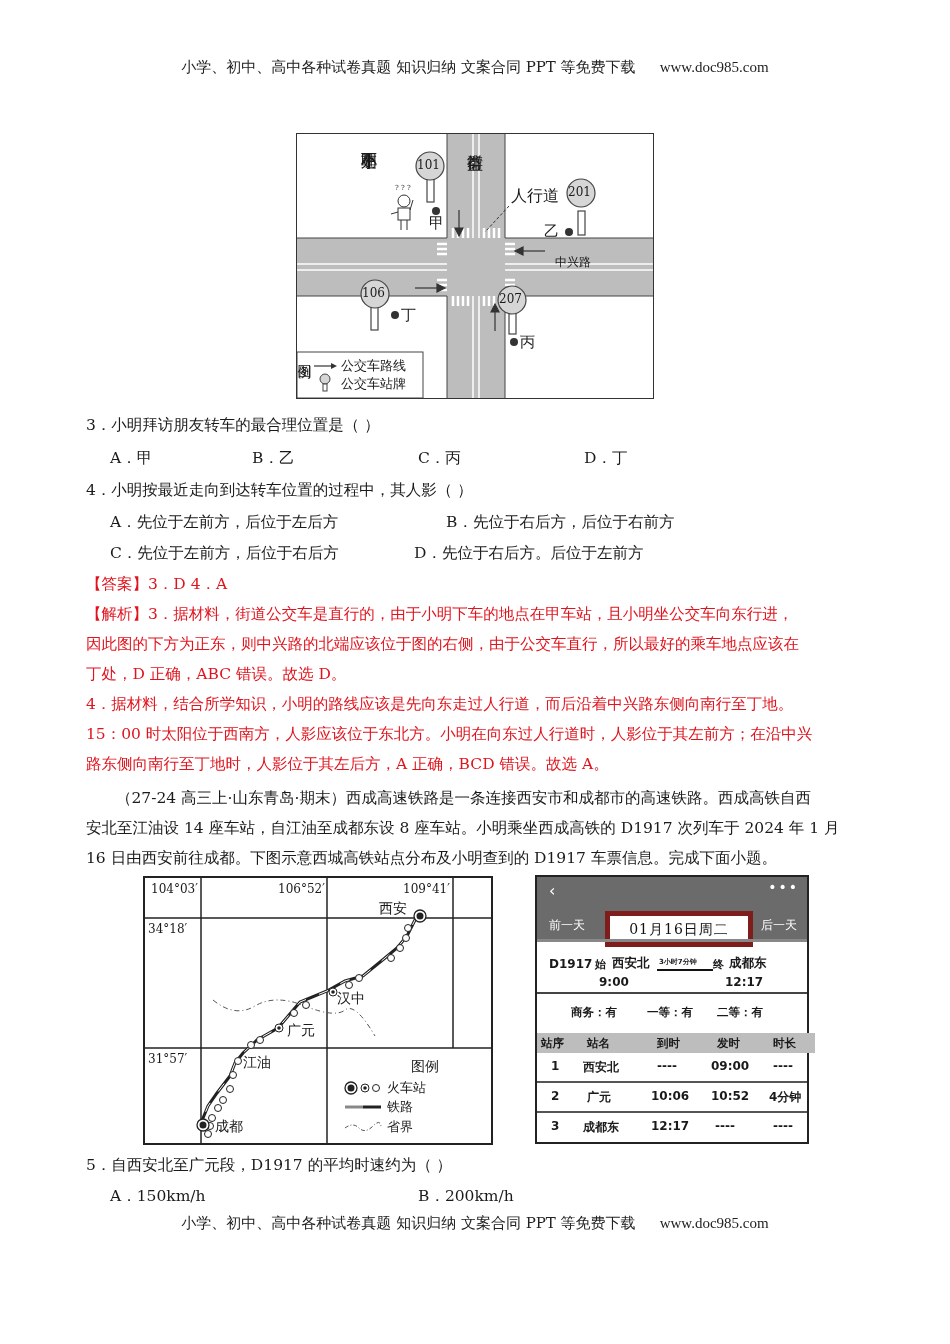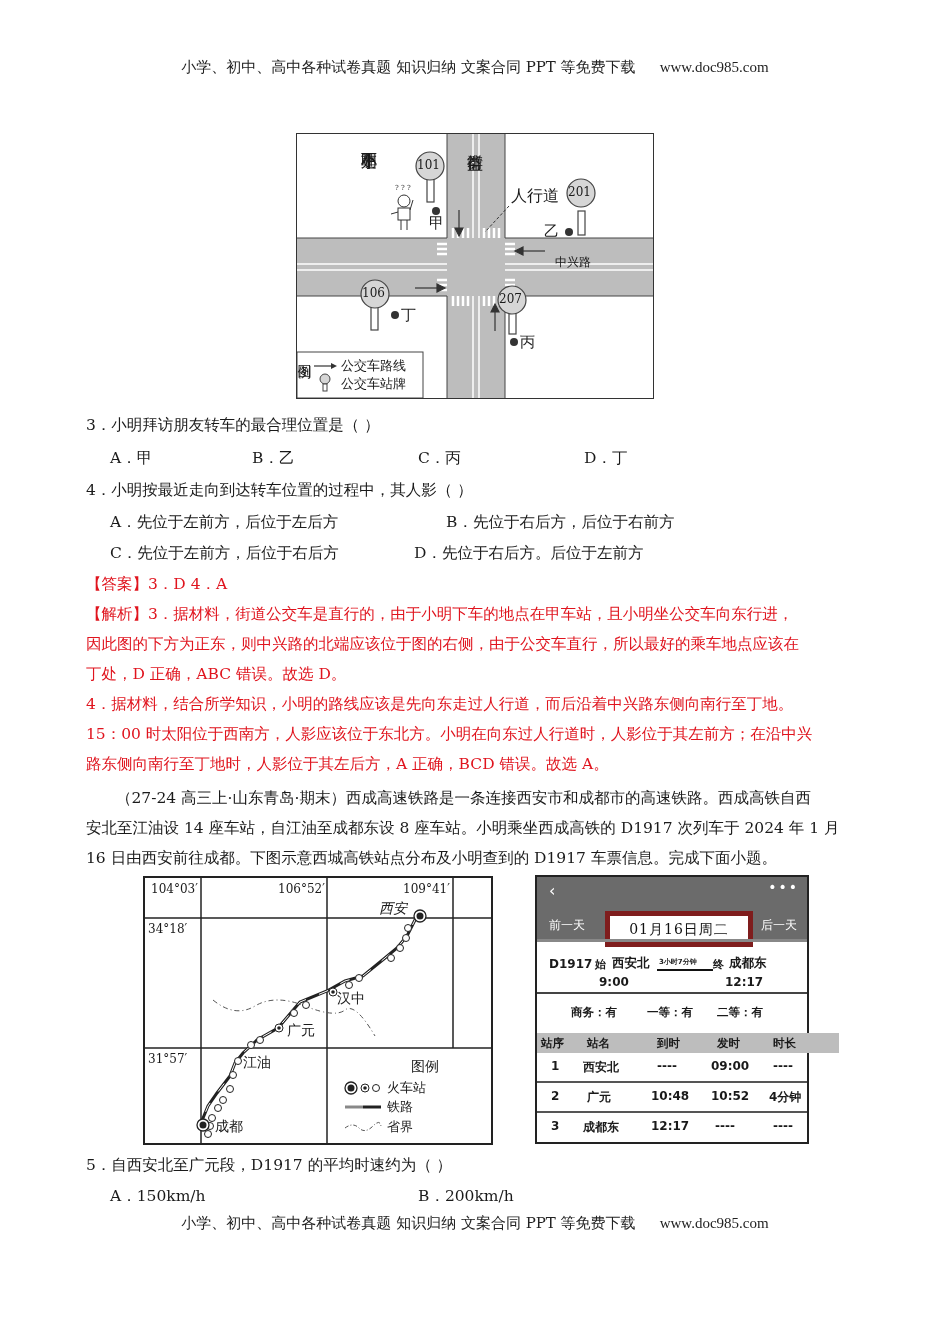--- a/index.html
+++ b/index.html
@@ -38,21 +38,21 @@
   .tk-start { position:absolute; left:58px; top:80px; font-size:11px; font-weight:bold; }
   .tk-from { position:absolute; left:75px; top:78px; font-size:12.5px; font-weight:bold; }
   .tk-dur { position:absolute; left:122px; top:80px; font-size:7px; font-weight:bold; }
   .tk-arrow { position:absolute; left:120px; top:92px; width:56px; height:2px; background:#111; }
   .tk-end { position:absolute; left:176px; top:80px; font-size:11px; font-weight:bold; }
   .tk-to { position:absolute; left:192px; top:78px; font-size:12.5px; font-weight:bold; }
   .tk-dep { position:absolute; left:62px; top:98px; font-size:12px; font-weight:bold; }
   .tk-arr { position:absolute; left:188px; top:98px; font-size:12px; font-weight:bold; }
   .tk-seats { position:absolute; top:128px; left:0; width:270px; font-size:11.5px; font-weight:bold; }
   .tk-seats span { position:absolute; top:0; }
-  .tk-thead { position:absolute; left:0; top:156px; width:302px; height:20px; background:#bdbdbd; font-size:11.5px; font-weight:bold; }
+  .tk-thead { position:absolute; left:0; top:156px; width:278px; height:20px; background:#bdbdbd; font-size:11.5px; font-weight:bold; }
   .tk-thead span, .tk-row span { position:absolute; top:3px; }
   .tk-row { position:absolute; left:0; width:270px; height:28px; font-size:12px; font-weight:bold; border-bottom:2px solid #555; }
   .tk-row span { top:6px; }
 </style>
 </head>
 <body>
 
 <div class="hdr">
   <span>小学、初中、高中各种试卷真题  知识归纳  文案合同  PPT 等免费下载</span><span class="url">www.doc985.com</span>
 </div>
@@ -258,21 +258,21 @@
     <circle cx="231" cy="210" r="3.5" fill="#fff" stroke="#222"></circle>
     <line x1="200" y1="229" x2="218" y2="229" stroke="#888" stroke-width="3"></line>
     <line x1="218" y1="229" x2="236" y2="229" stroke="#222" stroke-width="3"></line>
     <path d="M200,250 Q208,244 214,250 T228,248 T236,250" fill="none" stroke="#555" stroke-width="1" stroke-dasharray="4,2,1,2"></path>
   </svg>
   <div style="position:absolute;left:6px;top:4px;font-size:12px;">104°03′</div>
   <div style="position:absolute;left:133px;top:4px;font-size:12px;">106°52′</div>
   <div style="position:absolute;left:258px;top:4px;font-size:12px;">109°41′</div>
   <div style="position:absolute;left:3px;top:44px;font-size:12px;">34°18′</div>
   <div style="position:absolute;left:3px;top:174px;font-size:12px;">31°57′</div>
-  <div style="position:absolute;left:234px;top:22px;font-size:14px;font-family:'DejaVu Sans',sans-serif;font-style:italic;">西安</div>
+  <div style="position:absolute;left:234px;top:22px;font-size:14px;font-family:'DejaVu Sans',sans-serif;">西安</div>
   <div style="position:absolute;left:192px;top:112px;font-size:14px;font-family:'DejaVu Sans',sans-serif;">汉中</div>
   <div style="position:absolute;left:142px;top:144px;font-size:14px;font-family:'DejaVu Sans',sans-serif;">广元</div>
   <div style="position:absolute;left:98px;top:176px;font-size:14px;font-family:'DejaVu Sans',sans-serif;">江油</div>
   <div style="position:absolute;left:70px;top:240px;font-size:14px;font-family:'DejaVu Sans',sans-serif;">成都</div>
   <div style="position:absolute;left:266px;top:180px;font-size:14px;font-family:'DejaVu Sans',sans-serif;">图例</div>
   <div style="position:absolute;left:242px;top:201px;font-size:13px;font-family:'DejaVu Sans',sans-serif;">火车站</div>
   <div style="position:absolute;left:242px;top:220px;font-size:13px;font-family:'DejaVu Sans',sans-serif;">铁路</div>
   <div style="position:absolute;left:242px;top:240px;font-size:13px;font-family:'DejaVu Sans',sans-serif;">省界</div>
 </div>
 
@@ -310,21 +310,21 @@
   <div class="tk-row" style="top:176px;">
     <span style="left:14px;">1</span>
     <span style="left:46px;">西安北</span>
     <span style="left:120px;">----</span>
     <span style="left:174px;">09:00</span>
     <span style="left:236px;">----</span>
   </div>
   <div class="tk-row" style="top:206px;">
     <span style="left:14px;">2</span>
     <span style="left:50px;">广元</span>
-    <span style="left:114px;">10:48</span>
+    <span style="left:114px;">10:06</span>
     <span style="left:174px;">10:52</span>
     <span style="left:232px;">4分钟</span>
   </div>
   <div class="tk-row" style="top:236px;border-bottom:none;">
     <span style="left:14px;">3</span>
     <span style="left:46px;">成都东</span>
     <span style="left:114px;">12:17</span>
     <span style="left:178px;">----</span>
     <span style="left:236px;">----</span>
   </div>

